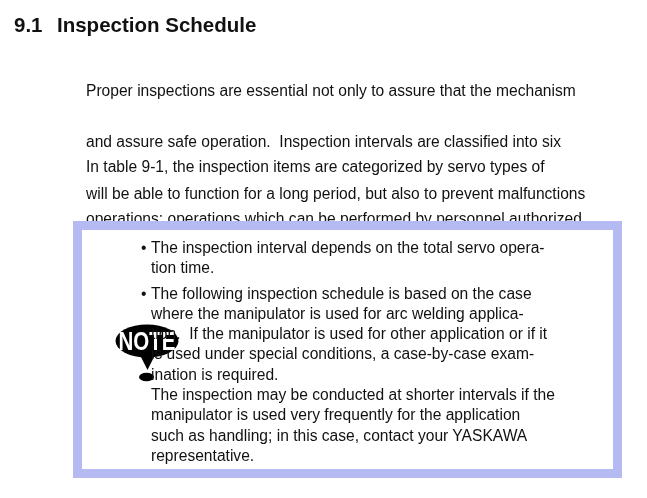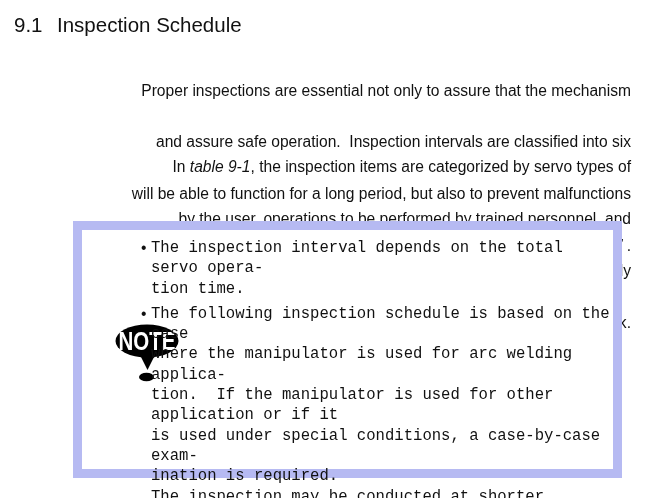--- a/index.html
+++ b/index.html
@@ -10,37 +10,36 @@
     background: #ffffff;
     font-family: "Liberation Sans", sans-serif;
     color: #111111;
     overflow: hidden;
   }
   .heading {
     position: absolute;
     left: 14px;
     top: 14px;
     font-size: 20.5px;
-    font-weight: normal;
+    font-weight: bold;
     line-height: 1.1;
     white-space: pre;
   }
   .hnum { display: inline-block; width: 43px; }
   .para {
     position: absolute;
     left: 86px;
     width: 545px;
     font-size: 15.6px;
     line-height: 17.3px;
     white-space: pre-wrap;
-    text-align: right;
   }
   .para1 { top: 47px; }
   .para2 { top: 123.5px; }
-  .it { font-style: italic; }
+  .it { }
   .note-box {
     position: absolute;
     left: 73px;
     top: 221px;
     width: 549px;
     height: 257px;
     box-sizing: border-box;
     border: 9px solid #b6baf2;
     background: #ffffff;
   }
@@ -62,38 +61,39 @@
     position: absolute;
     left: 59px;
     top: 8px;
     width: 472px;
     font-size: 15.6px;
     line-height: 20.3px;
   }
   .bullet-row { display: flex; }
   .bullet-row + .bullet-row { margin-top: 5px; }
   .marker { flex: none; width: 10px; }
-  .btext { flex: 1; white-space: pre-wrap; font-family: Liberation Mono, monospace; }
+  .btext { flex: 1; white-space: pre-wrap; }
 </style>
 </head>
 <body>
 
 <div class="page">
 
   <div class="heading"><span class="hnum">9.1</span><span>Inspection Schedule</span></div>
 
   <div class="para para1">
     <div class="pline">Proper inspections are essential not only to assure that the mechanism</div>
     <div class="pline">and assure safe operation.  Inspection intervals are classified into six</div>
     <div class="pline">will be able to function for a long period, but also to prevent malfunctions</div>
     <div class="pline"><span>levels as shown in </span><span class="it">table 9-1  “Inspection Items”</span><span> .</span></div>
   </div>
 
   <div class="para para2">
     <div class="pline"><span>In </span><span class="it">table 9-1</span><span>, the inspection items are categorized by servo types of</span></div>
+    <div class="pline">operations: operations which can be performed by personnel authorized</div>
     <div class="pline">by the user, operations to be performed by trained personnel, and</div>
     <div class="pline">operations to be performed by your YASKAWA representative.  Only</div>
     <div class="pline">specified personnel shall perform the inspection work.</div>
   </div>
 
   <div class="note-box" style="border-color: rgb(182, 186, 242);">
 
     <div class="note-icon">
       <svg width="66" height="60" viewBox="0 0 66 60">
         <ellipse cx="33" cy="17" rx="31.5" ry="16.5" fill="#000000"></ellipse>

